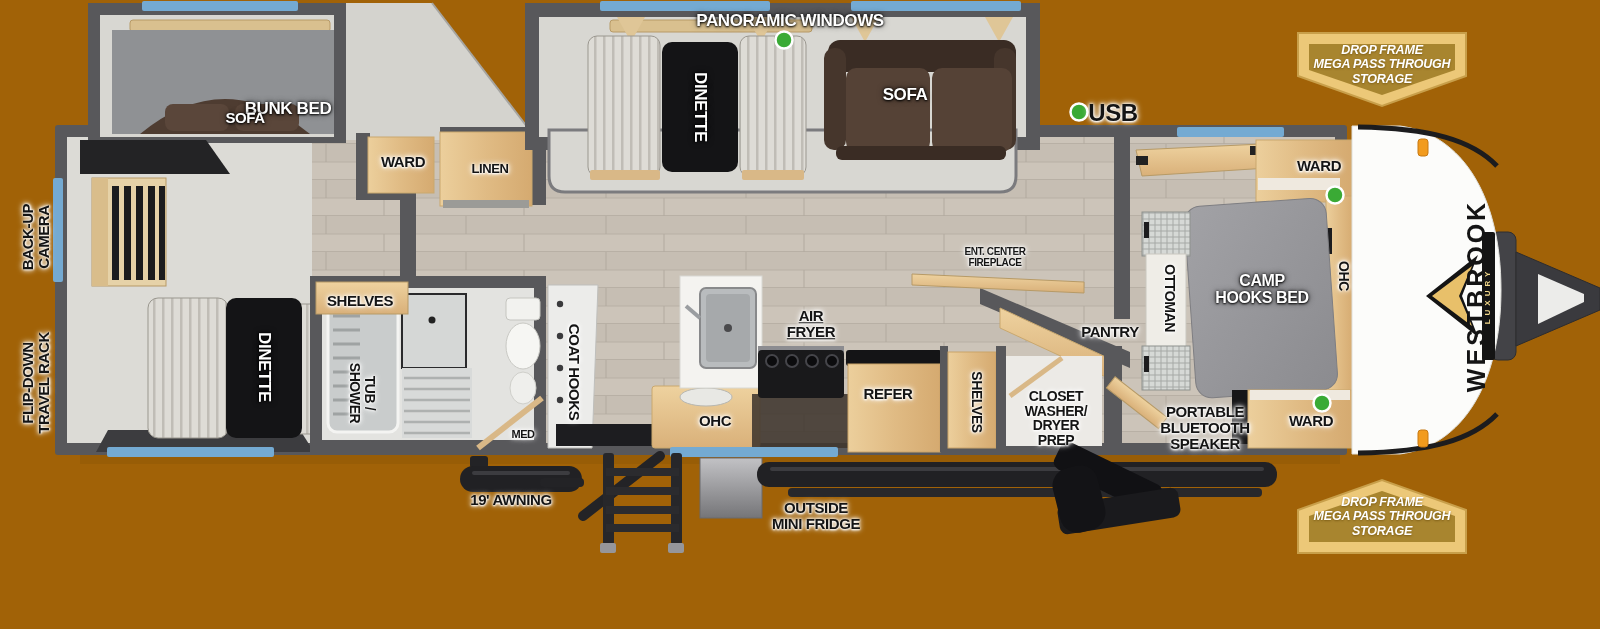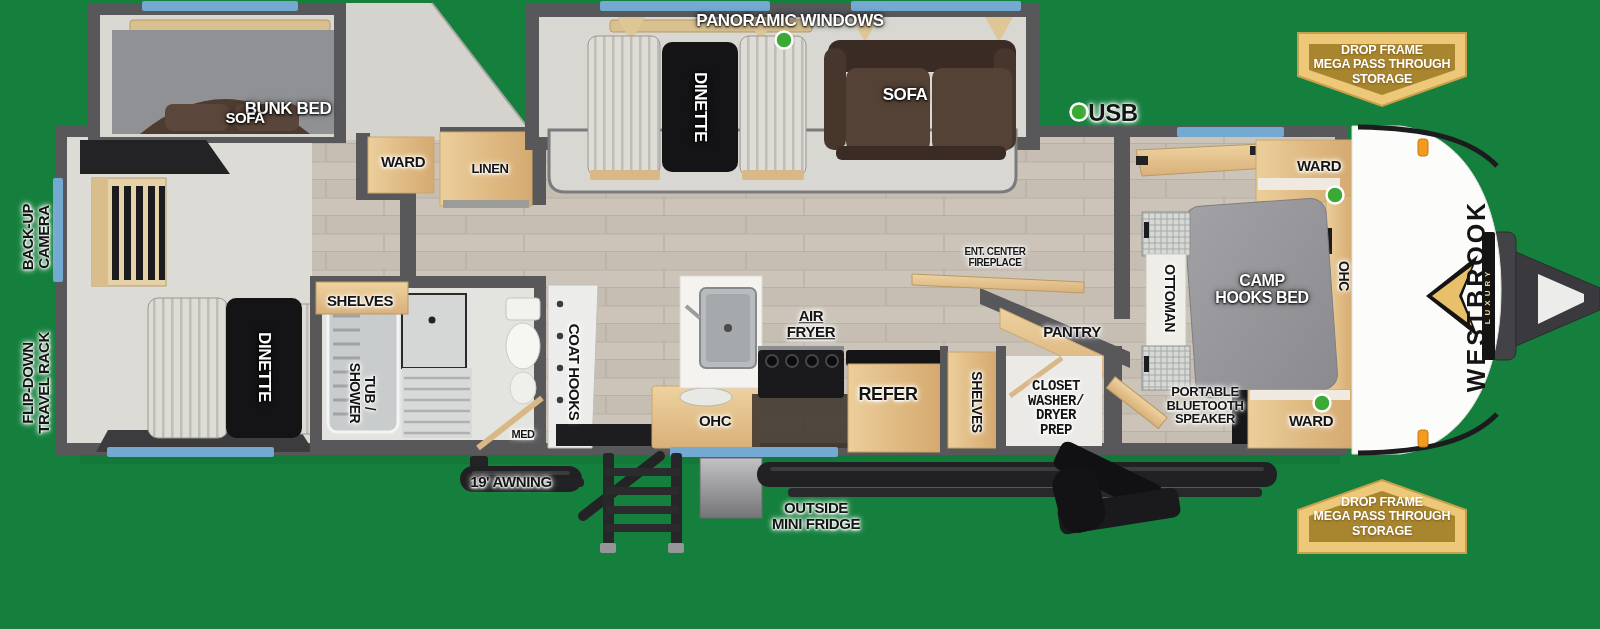--- a/index.html
+++ b/index.html
@@ -1,25 +1,25 @@
 <!DOCTYPE html>
 <html><head>
 <meta charset="utf-8">
 <style>
   html,body{margin:0;padding:0;background:#ffffff;}
-  #stage{position:relative;width:1600px;height:629px;background:#15803d;overflow:hidden;
+  #stage{position:relative;width:1600px;height:629px;background:#a16207;overflow:hidden;
          font-family:"Liberation Sans",sans-serif;}
   #plan-svg{position:absolute;left:0;top:0;}
   .lbl{position:absolute;font-weight:700;color:#151515;white-space:pre-line;text-align:center;
        line-height:1.05;letter-spacing:-0.4px;transform:translate(-50%,-50%);
        font-family:"Liberation Sans",sans-serif;pointer-events:none;}
   .w{color:#ffffff;text-shadow:0 0 3px rgba(0,0,0,.9),0 0 6px rgba(0,0,0,.65),0 1px 2px rgba(0,0,0,.8);}
   .b{color:#141414;text-shadow:0 0 3px #fff,0 0 5px #fff,0 0 7px #fff,0 1px 2px #fff;}
   .gold{color:#f3d98b;}
-  .badge-t{color:#ffffff;text-shadow:0 1px 2px rgba(90,60,0,.55);letter-spacing:-0.2px;line-height:1.14;}
+  .badge-t{color:#ffffff;text-shadow:0 1px 2px rgba(90,60,0,.55);letter-spacing:-0.2px;line-height:1.14;font-style:italic;}
   .r90{transform:translate(-50%,-50%) rotate(90deg);}
   .rn90{transform:translate(-50%,-50%) rotate(-90deg);}
 </style>
 </head>
 <body>
 
 <div id="stage">
 
 <svg id="plan-svg" width="1600" height="629" viewBox="0 0 1600 629">
   <defs>
@@ -312,39 +312,39 @@
 TRAVEL RACK</div>
 <div class="lbl w r90" style="left:264px;top:367px;font-size:17px;">DINETTE</div>
 <div class="lbl b" style="left:360px;top:301px;font-size:15px;">SHELVES</div>
 <div class="lbl b r90" style="left:362px;top:393px;font-size:14px;">TUB /
 SHOWER</div>
 <div class="lbl b" style="left:523px;top:435px;font-size:11px;">MED</div>
 <div class="lbl b r90" style="left:574px;top:372px;font-size:15px;">COAT HOOKS</div>
 <div class="lbl b" style="left:715px;top:421px;font-size:15px;">OHC</div>
 <div class="lbl b" style="left:811px;top:324px;font-size:15px;text-decoration:underline;">AIR
 FRYER</div>
-<div class="lbl b" style="left:888px;top:394px;font-size:18px;">REFER</div>
+<div class="lbl b" style="left:888px;top:394px;font-size:15px;">REFER</div>
 <div class="lbl b r90" style="left:977px;top:402px;font-size:14px;">SHELVES</div>
-<div class="lbl b" style="left:1056px;top:408px;font-size:14px;font-family:Liberation Mono, monospace;">CLOSET
+<div class="lbl b" style="left:1056px;top:418px;font-size:14px;">CLOSET
 WASHER/
 DRYER
 PREP</div>
 <div class="lbl b" style="left:995px;top:257px;font-size:10px;">ENT. CENTER
 FIREPLACE</div>
-<div class="lbl b" style="left:1072px;top:332px;font-size:15px;text-align:right;">PANTRY</div>
+<div class="lbl b" style="left:1110px;top:332px;font-size:15px;text-align:right;">PANTRY</div>
 <div class="lbl b r90" style="left:1170px;top:298px;font-size:14px;">OTTOMAN</div>
 <div class="lbl w" style="left:1262px;top:290px;font-size:16px;">CAMP
 HOOKS BED</div>
 <div class="lbl b" style="left:1319px;top:166px;font-size:15px;">WARD</div>
 <div class="lbl b" style="left:1311px;top:421px;font-size:15px;">WARD</div>
 <div class="lbl b r90" style="left:1344px;top:276px;font-size:14px;">OHC</div>
-<div class="lbl b" style="left:1205px;top:405px;font-size:13px;">PORTABLE
+<div class="lbl b" style="left:1205px;top:428px;font-size:15px;">PORTABLE
 BLUETOOTH
 SPEAKER</div>
-<div class="lbl b" style="left:511px;top:482px;font-size:15px;">19' AWNING</div>
+<div class="lbl b" style="left:511px;top:500px;font-size:15px;">19' AWNING</div>
 <div class="lbl b" style="left:816px;top:516px;font-size:15px;">OUTSIDE
 MINI FRIDGE</div>
 <div class="lbl badge-t" style="left:1382px;top:64px;font-size:12.5px;">DROP FRAME
 MEGA PASS THROUGH
 STORAGE</div>
 <div class="lbl badge-t" style="left:1382px;top:516px;font-size:12.5px;">DROP FRAME
 MEGA PASS THROUGH
 STORAGE</div>
 <div class="lbl rn90" style="left:1476px;top:296px;font-size:25px;letter-spacing:3px;color:#141414;">WESTBROOK</div>
 <div class="lbl gold rn90" style="left:1488px;top:296px;font-size:8px;letter-spacing:4px;">LUXURY</div>

